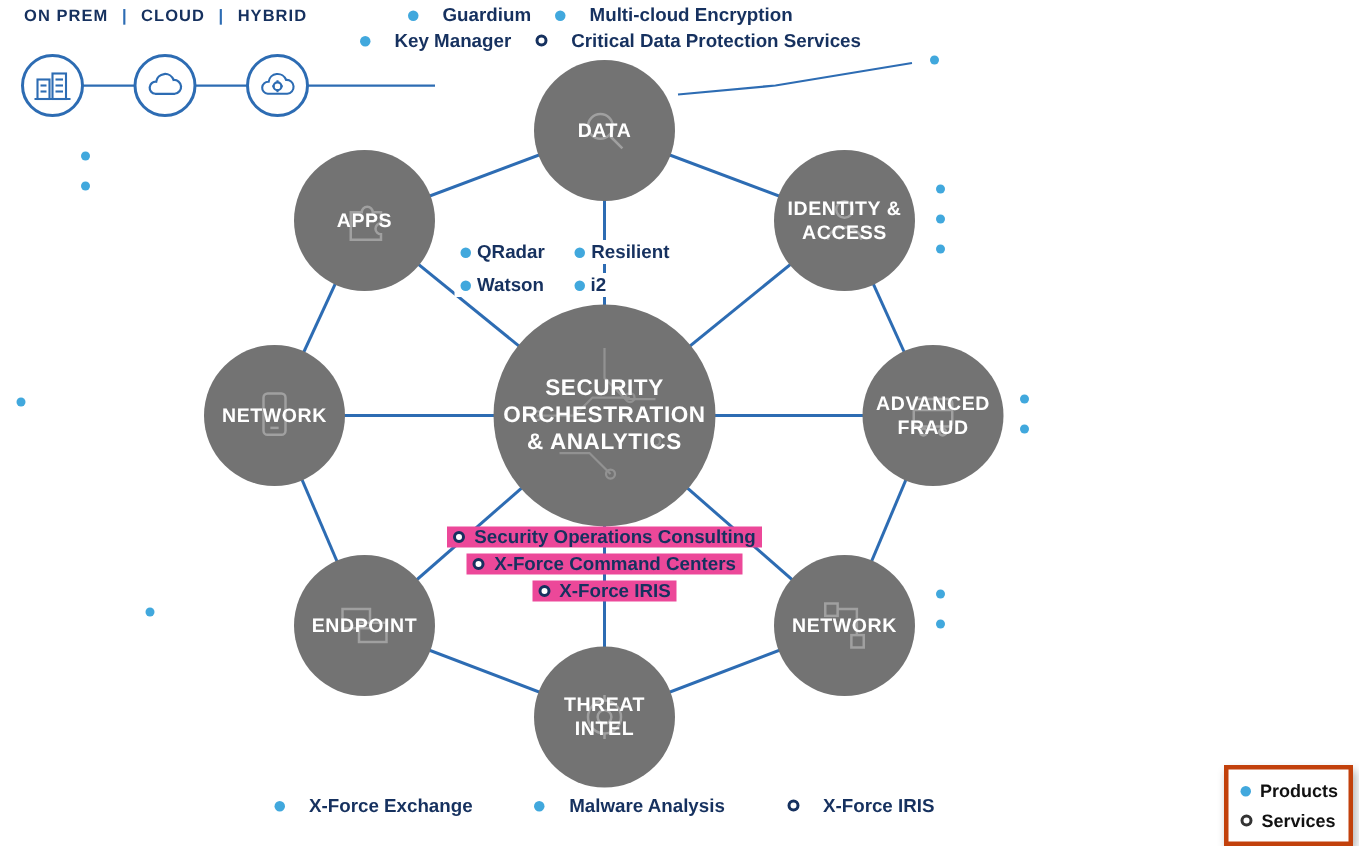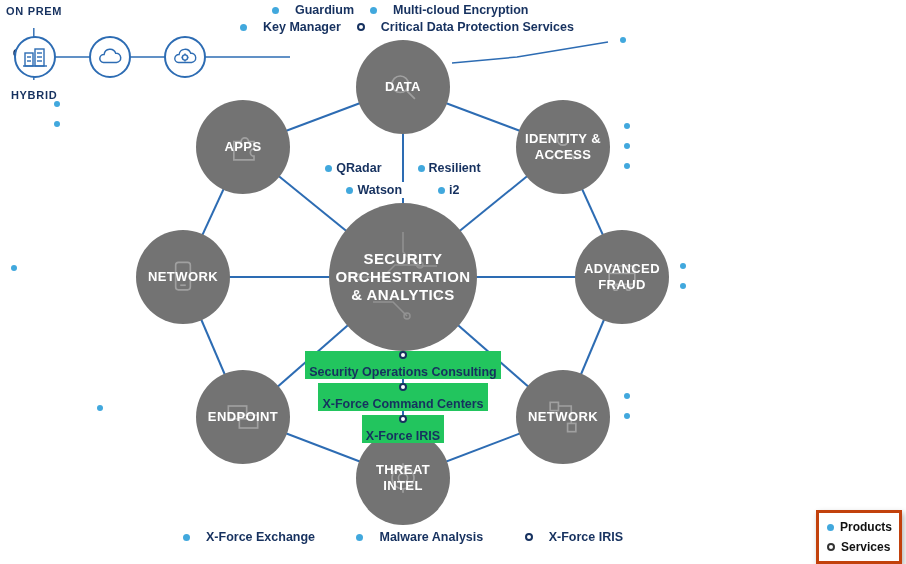--- a/index.html
+++ b/index.html
@@ -16,48 +16,48 @@
     text-align:center; z-index:2;
   }
   .node-label { position:relative; z-index:2; font-weight:bold; font-size:13px; letter-spacing:.4px; line-height:1.22; padding:0 8px; }
   .node-icon { position:absolute; left:0; right:0; top:0; bottom:0; margin:auto; opacity:.32; z-index:1; }
   .hub { width:148px; height:148px; }
   .hub .node-label { font-size:15px; }
   .hub .node-icon { opacity:.22; }
 
   
   .env-labels {
-    position:absolute; left:6px; top:5px; display:flex; gap:9px; align-items:center;
-    font-size:11px; font-weight:bold; color:#16315f; letter-spacing:.7px; z-index:3;flex-direction:column;
+    position:absolute; left:16px; top:5px; display:flex; gap:9px; align-items:center;
+    font-size:11px; font-weight:bold; color:#16315f; letter-spacing:.7px; z-index:3;
   }
   .env-sep { color:#2d6cb3; }
   .env-circle {
     position:absolute; width:42px; height:42px; border-radius:50%; background:#fff;
     border:2px solid #2d6cb3; box-sizing:border-box; display:flex; align-items:center; justify-content:center; z-index:3;
   }
 
   
   .anno { position:absolute; display:flex; gap:16px; align-items:center; z-index:3;
           font-size:12.5px; font-weight:bold; color:#16315f; white-space:nowrap; }
   .anno-item { display:flex; align-items:center; gap:16px; }
 
   .dot { width:7px; height:7px; border-radius:50%; display:inline-block; flex:none; }
   .product-dot { background:#41a8dd; }
   .service-dot { background:#fff; border:2px solid #16315f; box-sizing:border-box; width:8px; height:8px; }
 
   
-  .chips { position:absolute; left:303px; width:200px; display:flex; justify-content:center; gap:28px; z-index:3; }
+  .chips { position:absolute; left:303px; width:200px; display:flex; gap:12px; z-index:3; }
   .chip { background:#fff; display:inline-flex; align-items:center; gap:4px; padding:1px 4px;
           font-size:12.5px; font-weight:bold; color:#16315f; white-space:nowrap; }
 
   
   .hub-services { position:absolute; left:253px; top:351px; width:300px; z-index:3;
                   display:flex; flex-direction:column; align-items:center; gap:4px; }
   .svc-row { display:flex; align-items:center; gap:6px; font-size:12.5px; font-weight:bold; color:#16315f;
-             background:#22c55e; padding:0 4px; white-space:nowrap;flex-direction:column; }
+             background:#ec4899; padding:0 4px; white-space:nowrap; }
 
   .bottom-row { position:absolute; left:183px; top:530px; width:440px; display:flex; justify-content:space-between;
                 gap:24px; z-index:3; font-size:12.5px; font-weight:bold; color:#16315f; }
 
   
   .legend { position:absolute; left:816px; top:510px; width:86px; box-sizing:border-box; background:#fff;
             border:3px solid #c2410c; box-shadow:2px 3px 6px rgba(0,0,0,.3); padding:7px 8px;
             display:flex; flex-direction:column; gap:6px; z-index:4; font-size:12px; font-weight:bold; color:#111; }
   .legend-row { display:flex; align-items:center; gap:6px; }
   .legend .service-dot { border-color:#333; }

